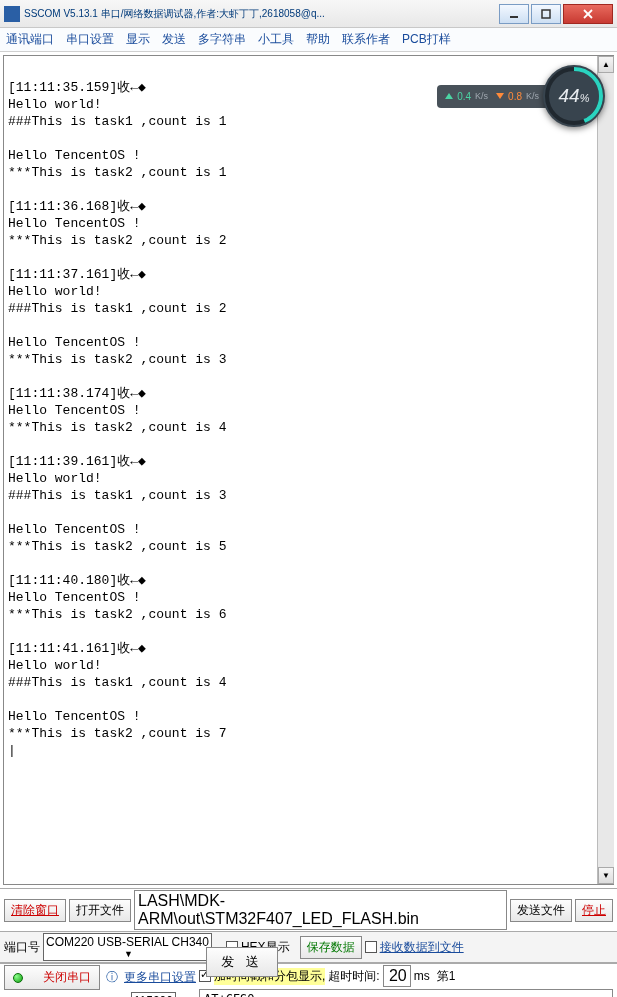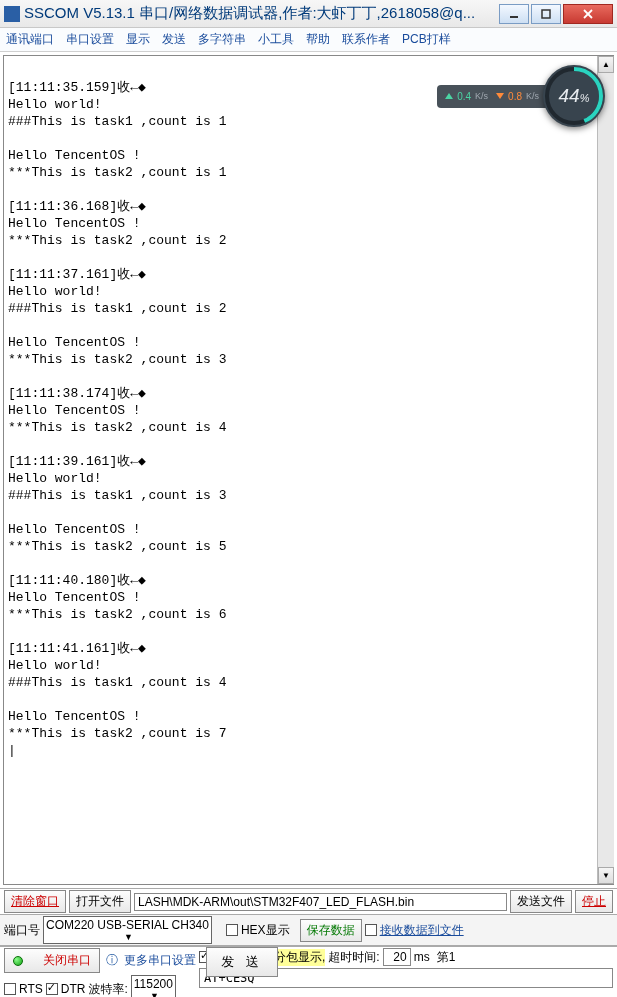--- a/index.html
+++ b/index.html
@@ -13,21 +13,21 @@
     overflow: hidden;
   }
   
   .titlebar {
     height: 28px;
     background: linear-gradient(#f7f7f7,#e8e8e8);
     border-bottom: 1px solid #c8c8c8;
     display: flex; align-items: center; padding: 0 4px;
   }
   .titlebar .app-icon { width:16px; height:16px; margin-right:4px; background:#2a5fa5; }
-  .titlebar .title { flex:1; color:#003a7a; font-size:15px; white-space:nowrap; overflow:hidden; text-overflow:ellipsis;}
+  .titlebar .title { flex:1; color:#003a7a; font-size:10px; white-space:nowrap; overflow:hidden; text-overflow:ellipsis;}
   .winbtn { height:20px; display:flex; align-items:center; justify-content:center; margin-left:2px; border:1px solid #7a9cc4; background:linear-gradient(#f3f8ff,#cddff3);}
   .winbtn.min{width:30px;}.winbtn.max{width:30px;}
   .winbtn.close{width:50px;background:linear-gradient(#e86a5e,#c83a32);border-color:#a02820;color:#fff;font-weight:bold;}
   .winbtn svg{display:block;}
   
   .menubar{height:24px;background:#fafcfe;border-bottom:1px solid #d0d0d0;display:flex;align-items:center;padding:0 6px;gap:12px;}
   .menubar span{color:#1a4c9c;cursor:default;}
   
   .console-wrap{position:relative;border:1px solid #888;margin:3px;height:830px;}
   .console{
@@ -50,21 +50,21 @@
   .stat.dn .val{color:#ff8a3a;}
   .stat .unit{color:#a0a8b0;font-size:9px;}
   .gauge{width:62px;height:62px;border-radius:50%;background:#38444e;position:relative;box-shadow:0 2px 6px rgba(0,0,0,0.5);font-style:italic;}
   .gauge svg{position:absolute;top:0;left:0;}
   .gauge .pct{position:absolute;top:0;left:0;right:0;bottom:0;display:flex;align-items:center;justify-content:center;color:#e8ecef;font-size:19px;}
   .gauge .pct small{font-size:11px;margin-top:4px;}
   
   .row{display:flex;align-items:center;gap:3px;padding:1px 4px;}
   .btnlike{border:1px solid #888;background:linear-gradient(#fdfdfd,#e8e8e8);padding:2px 6px;font-size:12px;cursor:default;}
   .red{color:#c00;}
-  .inputlike{border:1px solid #888;background:#fff;padding:1px 3px;font-size:12px;min-height:18px;}
+  .inputlike{border:1px solid #888;background:#fff;padding:1px 3px;font-size:16px;min-height:18px;}
   .yellowbg{background:#ffff99;}
   .file-row{border-top:1px solid #aaa;}
   .status-row{border-top:1px solid #aaa;border-bottom:1px solid #aaa;background:#f4f4f4;}
   .sel{border:1px solid #666;background:#fff;padding:1px 2px;font-size:12px;display:inline-flex;align-items:center;flex-direction:column;}
   .sel .dd{margin-left:2px;font-size:9px;}
   .chk{width:12px;height:12px;border:1px solid #555;background:#fff;display:inline-block;position:relative;vertical-align:middle;}
   .chk.checked::after{content:"✓";position:absolute;top:-3px;left:0;font-size:11px;}
   .greenbtn{border:1px solid #888;background:linear-gradient(#fdfdfd,#e8e8e8);padding:3px 8px;display:inline-flex;align-items:center;gap:20px;}
   .greenbtn .led{width:10px;height:10px;border-radius:50%;background:radial-gradient(circle at 30% 30%,#8cff8c,#12a012);border:1px solid #0a6e0a;}
   .greenbtn .txt{color:#c00;}
@@ -207,21 +207,21 @@
 </div>
 
 <div class="row bottom-panel" style="align-items:flex-start">
   <div style="display:flex;flex-direction:column;gap:2px;">
     <div class="row" style="padding:0">
       <span class="greenbtn">
         <span class="led"></span>
         <span class="txt">关闭串口</span>
       </span>
       <span style="width:18px;text-align:center;color:#2a5fa5">ⓘ</span>
-      <span style="color:#1a4c9c;">更多串口设置</span>
+      <span style="color:#1a4c9c;text-decoration:underline">更多串口设置</span>
     </div>
     <div class="row" style="padding:0">
       <span class="chk"></span>
       <span>RTS</span>
       <span class="chk checked"></span>
       <span>DTR</span>
       <span>波特率:</span>
       <span class="sel">
         <span>115200</span>
           <span class="dd">▼</span>

